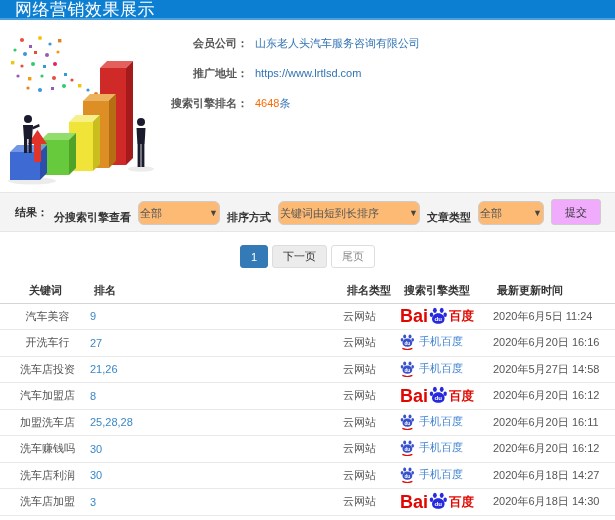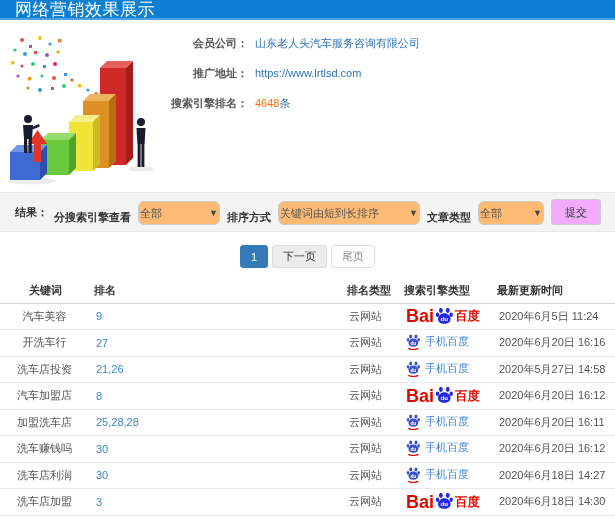--- a/index.html
+++ b/index.html
@@ -52,21 +52,21 @@
   .page-item.next { background:#ececec; color:#333; }
   .page-item.last { color:#8a8a8a; }
 
   
   .table-wrap { position:absolute; top:279px; left:0; right:0; }
   table { width:615px; border-collapse:collapse; table-layout:fixed; }
   col.c1{width:90px;} col.c2{width:253px;} col.c3{width:57px;} col.c4{width:93px;} col.c5{width:122px;}
   th { text-align:left; font-weight:bold; color:#333; height:24px;
     padding:0 4px; border-bottom:1px solid #d5d5d5; font-size:11px; }
   th:first-child, td:first-child { padding-left:5px;text-align:center; }
-  td { height:26.5px; padding:0 6px; border-bottom:1px solid #e9e9e9;
+  td { height:26.5px; padding:0 0; border-bottom:1px solid #e9e9e9;
     color:#555; font-size:11px; }
   .rank-link { color:#3a87c8; text-decoration:none; }
 
   
   .baidu-logo { display:inline-flex; align-items:center; line-height:1; }
   .baidu-logo .bai { color:#e10601; font-weight:bold; font-size:18px; }
   .baidu-logo .suffix { color:#e10601; font-weight:bold; font-size:12.5px; }
   .paw-lg { width:19px; height:19px; margin:0 1px 2px 1px; }
   .mobile-engine { display:inline-flex; align-items:center; gap:4px; line-height:1; }
   .paw-sm { width:15px; height:17px; }

